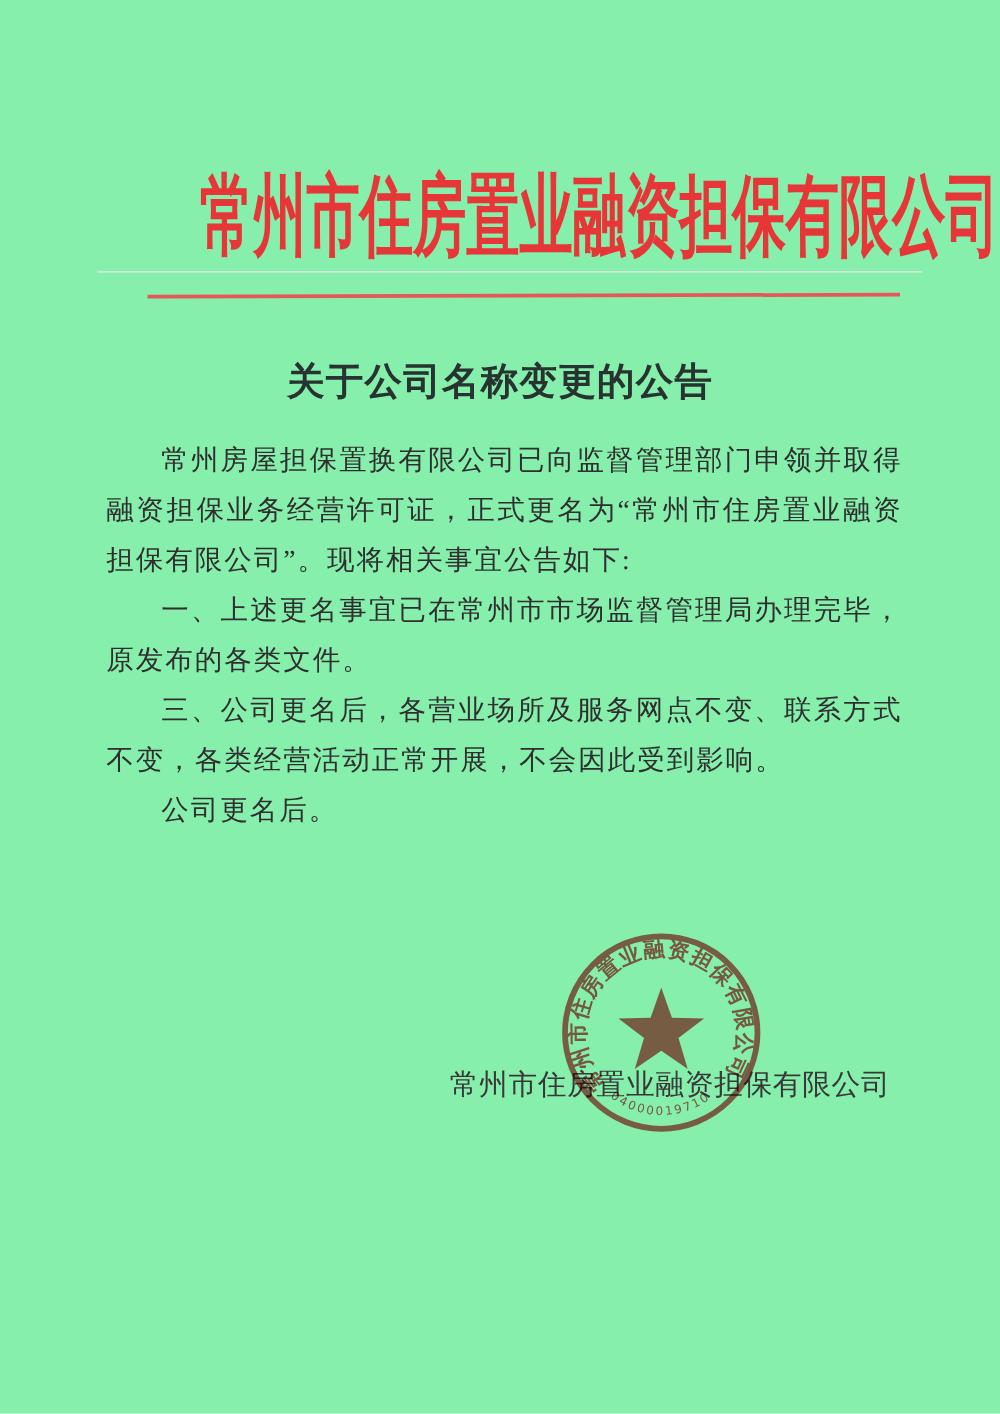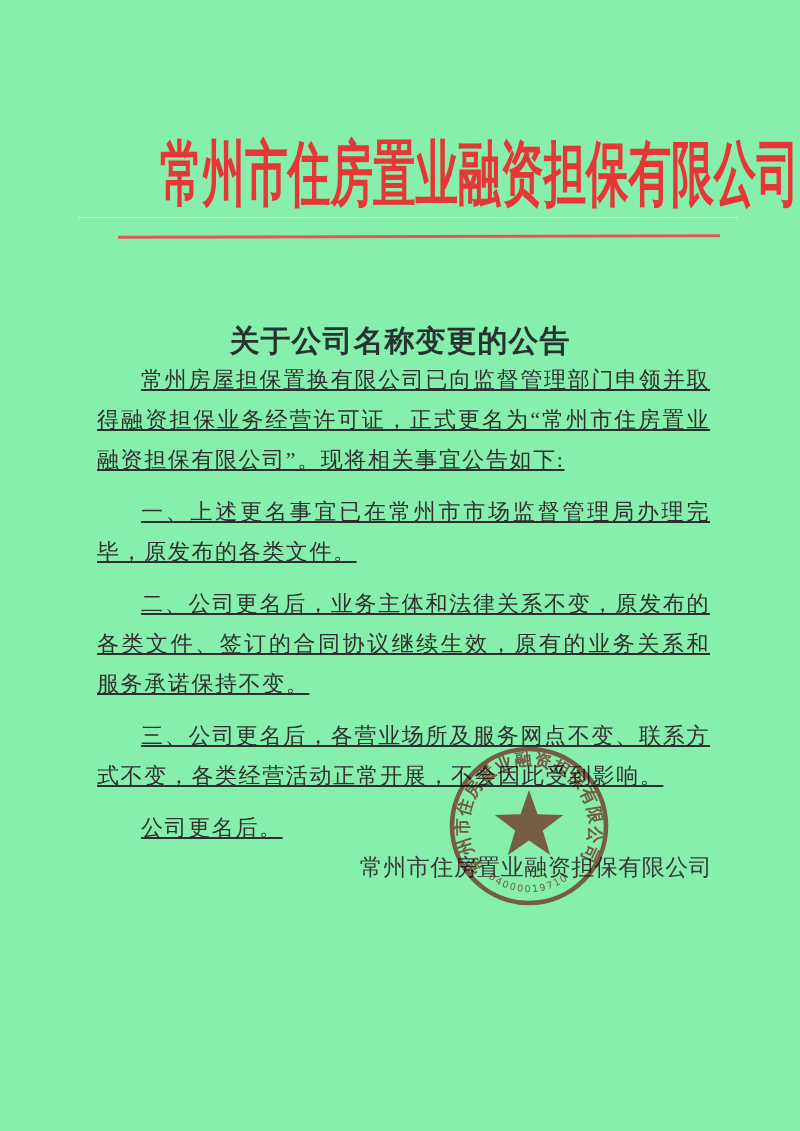--- a/index.html
+++ b/index.html
@@ -43,36 +43,34 @@
   }
   
   .doc-title {
     position: absolute;
     top: 285px; left: 0; width: 800px;
     text-align: center;
     font-size: 30px;
     font-weight: bold;
     color: #273330;
     letter-spacing: 1px;
-    margin-top: 36px;
   }
   
   .body-text {
     position: absolute;
     top: 348px; left: 85px; width: 637px;
     font-size: 22px;
     line-height: 40px;
     color: #2f2f2f;
     text-align: justify;
   }
   .body-text p {
     text-indent: 2em;
     letter-spacing: 1.6px;
-    margin: 12px;
-    text-decoration: underline;
+    margin: 0;
   }
   
   .sign-block {
     position: absolute;
     top: 852px; left: 350px; width: 372px;
     text-align: center;
     color: #383838;
   }
   .signature {
     font-size: 23px;
@@ -119,21 +117,20 @@
 
   <div class="scan-line"></div>
 
   <div class="divider"></div>
 
   <div class="doc-title">关于公司名称变更的公告</div>
 
   <div class="body-text">
     <p>常州房屋担保置换有限公司已向监督管理部门申领并取得融资担保业务经营许可证，正式更名为“常州市住房置业融资担保有限公司”。现将相关事宜公告如下:</p>
     <p>一、上述更名事宜已在常州市市场监督管理局办理完毕，原发布的各类文件。</p>
-    <p>二、公司更名后，业务主体和法律关系不变，原发布的各类文件、签订的合同协议继续生效，原有的业务关系和服务承诺保持不变。</p>
     <p>三、公司更名后，各营业场所及服务网点不变、联系方式不变，各类经营活动正常开展，不会因此受到影响。</p>
     <p>公司更名后。</p>
   </div>
 
   <div class="sign-block">
     <div class="signature">常州市住房置业融资担保有限公司</div>
   </div>
 
   <div class="stamp">
     <svg viewBox="-86 -86 172 172" xmlns="http://www.w3.org/2000/svg">

